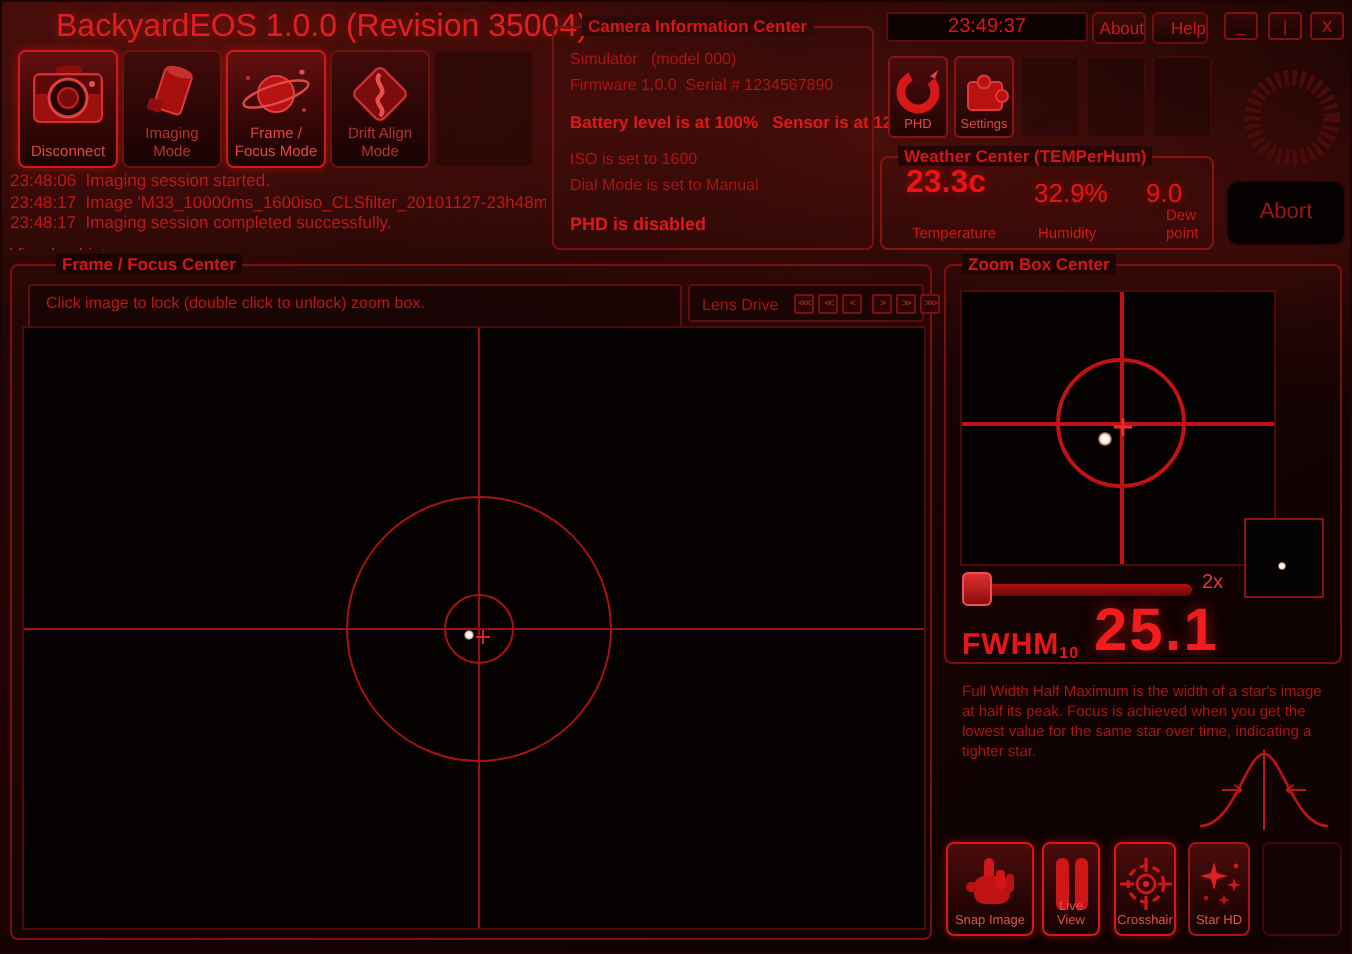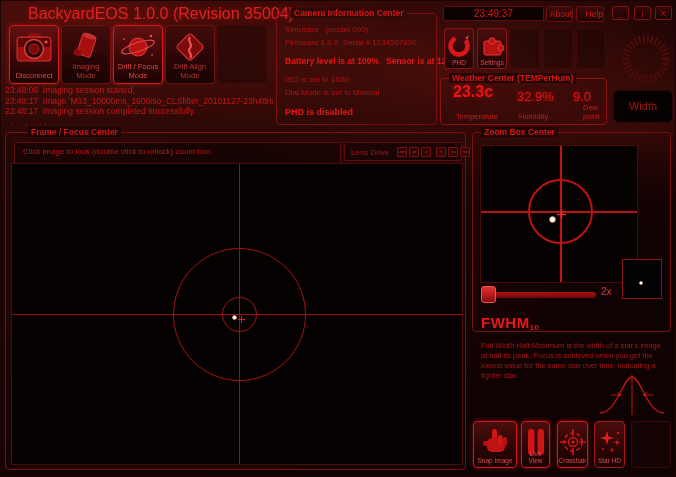--- a/index.html
+++ b/index.html
@@ -147,21 +147,21 @@
   <div class="abs modebtn active" style="left:113px;">
     <span class="micon">
       <svg width="40" height="34" viewBox="0 0 40 34">
         <circle cx="20" cy="17" r="9" fill="#b81212" stroke="#e04040" stroke-width="1"></circle>
         <ellipse cx="20" cy="17" rx="17" ry="4.5" fill="none" stroke="#e04848" stroke-width="1.2" transform="rotate(-18 20 17)"></ellipse>
         <circle cx="33" cy="6" r="1.3" fill="#e05050"></circle>
         <circle cx="6" cy="9" r="1" fill="#c03838"></circle>
         <circle cx="34" cy="25" r="1" fill="#c03838"></circle>
       </svg>
     </span>
-    <div class="mlabel">Drift / Focus Mode</div>
+    <div class="mlabel">Frame / Focus Mode</div>
   </div>
   <div class="abs modebtn dim-l" style="left:165px;">
     <span class="micon">
       <svg width="34" height="34" viewBox="0 0 34 34">
         <rect x="7" y="7" width="20" height="20" rx="3" fill="#7a0c0c" stroke="#d03030" stroke-width="1.2" transform="rotate(45 17 17)"></rect>
         <path d="M17 7 C 13 11, 21 14, 17 18 C 13 22, 21 24, 17 28" fill="none" stroke="#e85050" stroke-width="2.2"></path>
       </svg>
     </span>
     <div class="mlabel">Drift Align Mode</div>
   </div>
@@ -222,21 +222,21 @@
     <div class="wlabel" style="left:78px;">Humidity</div>
     <div class="wval" style="left:132px; font-size:13px; top:10px;">9.0</div>
     <div class="wlabel" style="left:142px;">Dew point</div>
   </div>
 
   <div class="abs spinner">
     <svg width="52" height="52" viewBox="0 0 52 52">
       <circle cx="26" cy="26" r="20" fill="none" stroke="#4a0c0a" stroke-width="8" stroke-dasharray="2.2 1.9"></circle>
     </svg>
   </div>
-  <div class="abs abortbtn">Width</div>
+  <div class="abs abortbtn">Abort</div>
 
   <div class="abs panel ff-panel">
     <div class="legend">Frame / Focus Center</div>
     <div class="hintbar">Click image to lock (double click to unlock) zoom box.</div>
     <div class="lensbox">
       <div class="lenslabel">Lens Drive</div>
       <div class="lensbtn" style="left:52px;">&lt;&lt;&lt;</div>
       <div class="lensbtn" style="left:64px;">&lt;&lt;</div>
       <div class="lensbtn" style="left:76px;">&lt;</div>
       <div class="lensbtn" style="left:91px;">&gt;</div>
@@ -270,20 +270,21 @@
           </svg>
       </span>
     </div>
     <div class="insetbox">
       <div class="star" style="left:16px; top:21px; width:4px; height:4px;"></div>
     </div>
     <div class="slidertrack"></div>
     <div class="sliderhandle"></div>
     <div class="zoomlevel">2x</div>
     <div class="fwhmlabel"><span>FWHM</span><span class="fwhmsub">10</span></div>
+    <div class="fwhmvalue">25.1</div>
     <div class="zbdesc" style="top:208px; width:184px;">Full Width Half Maximum is the width of a star's image at half its peak.  Focus is achieved when you get the lowest value for the same star over time, indicating a tighter star.</div>
     <div class="bellwrap">
       <svg width="70" height="46" viewBox="0 0 70 46">
         <path d="M3 42 C 20 42, 26 6, 35 6 C 44 6, 50 42, 67 42" fill="none" stroke="#c01414" stroke-width="1.3"></path>
         <path d="M35 4 V 44" stroke="#c01414" stroke-width="1"></path>
         <path d="M14 24 H 24 M24 24 l-4 -2.5 M24 24 l-4 2.5" fill="none" stroke="#c01414" stroke-width="1"></path>
         <path d="M56 24 H 46 M46 24 l4 -2.5 M46 24 l4 2.5" fill="none" stroke="#c01414" stroke-width="1"></path>
       </svg>
     </div>
   </div>

